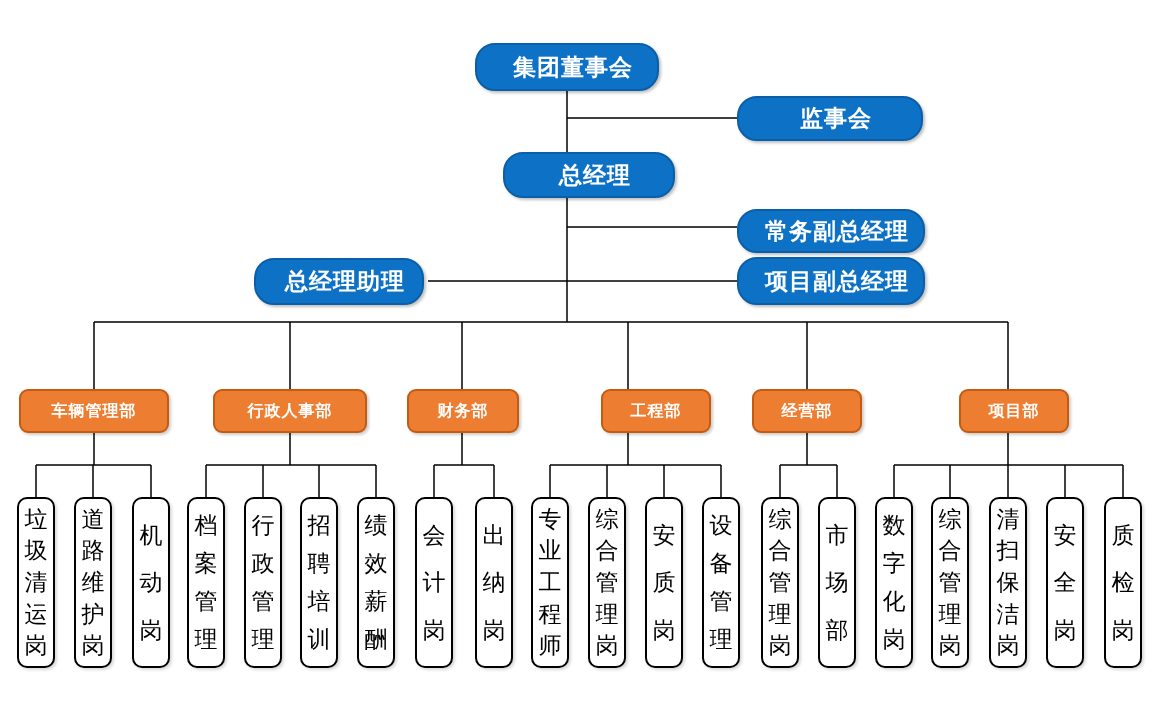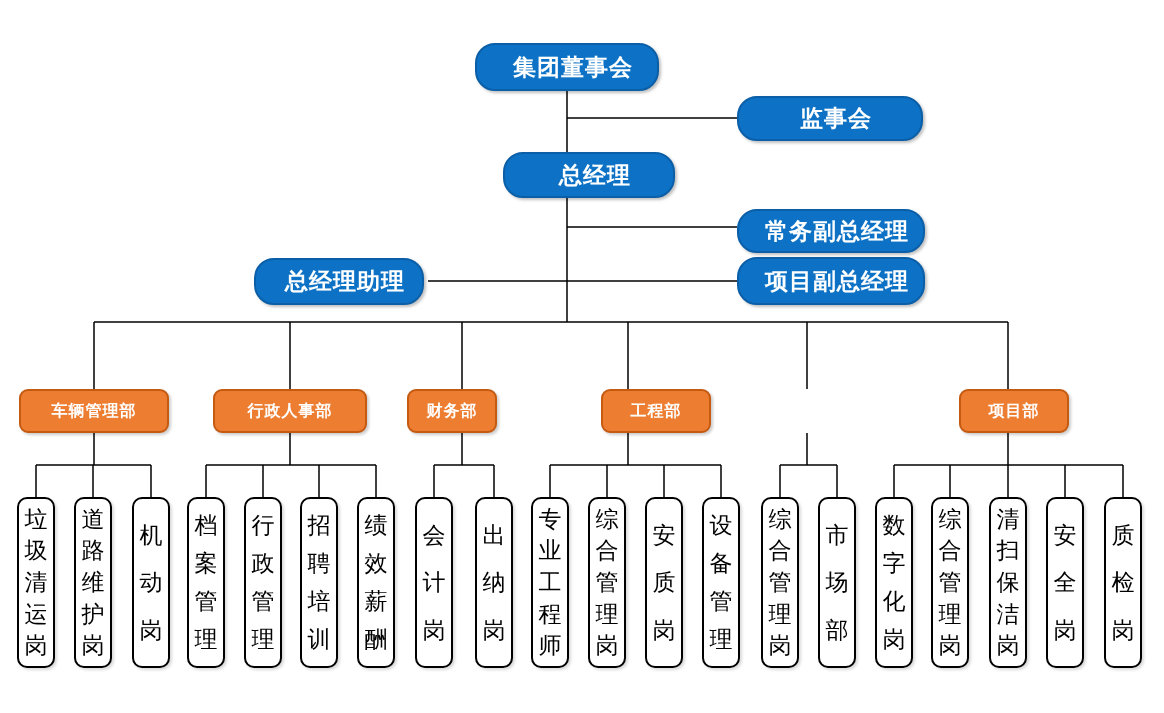--- a/index.html
+++ b/index.html
@@ -125,22 +125,23 @@
 
   <div class="node blue" style="left:475px; top:43px;  width:184px; height:48px;">集团董事会</div>
   <div class="node blue" style="left:737px; top:96px;  width:186px; height:45px;">监事会</div>
   <div class="node blue" style="left:503px; top:152px; width:172px; height:46px;">总经理</div>
   <div class="node blue" style="left:737px; top:209px; width:188px; height:44px;">常务副总经理</div>
   <div class="node blue" style="left:254px; top:258px; width:170px; height:47px;">总经理助理</div>
   <div class="node blue" style="left:737px; top:257px; width:188px; height:48px;text-align:center;">项目副总经理</div>
 
   <div class="node dept" style="left:19px;  width:150px;">车辆管理部</div>
   <div class="node dept" style="left:213px; width:154px;">行政人事部</div>
-  <div class="node dept" style="left:407px; width:90px;">财务部</div>
+  <div class="node dept" style="left:407px; width:112px;">财务部</div>
   <div class="node dept" style="left:573px; width:110px;margin-left:28px;">工程部</div>
+  <div class="node dept" style="left:752px; width:110px;">经营部</div>
   <div class="node dept" style="left:953px; width:110px;margin-left:6px;">项目部</div>
 
   <div class="node pos" style="left:17px;">
       <div class="vtext">
         <span>垃</span>
         <span>圾</span>
         <span>清</span>
         <span>运</span>
         <span>岗</span>
       </div>

